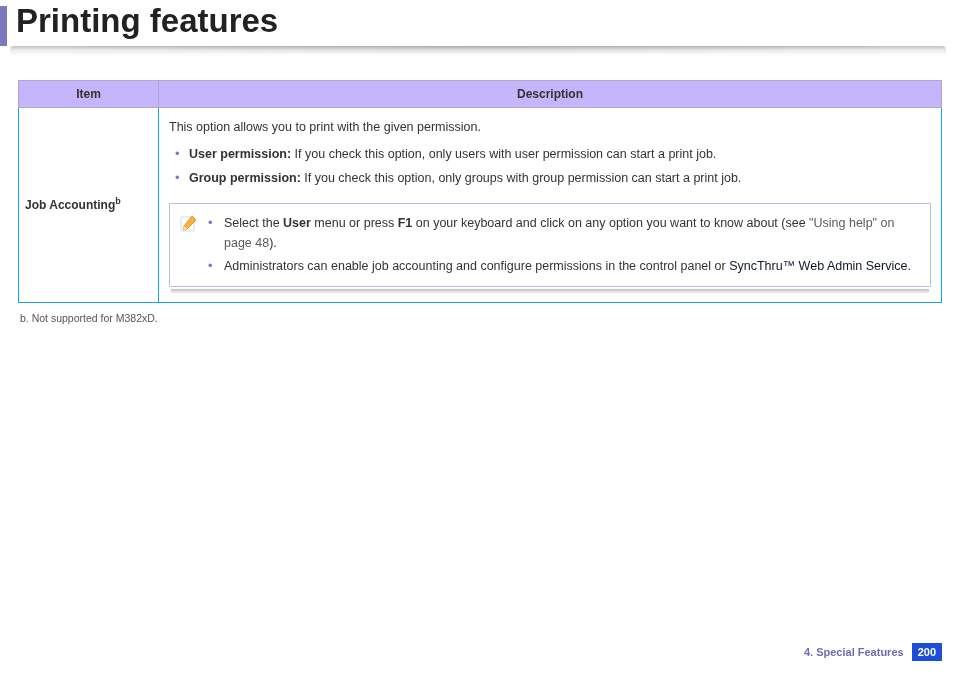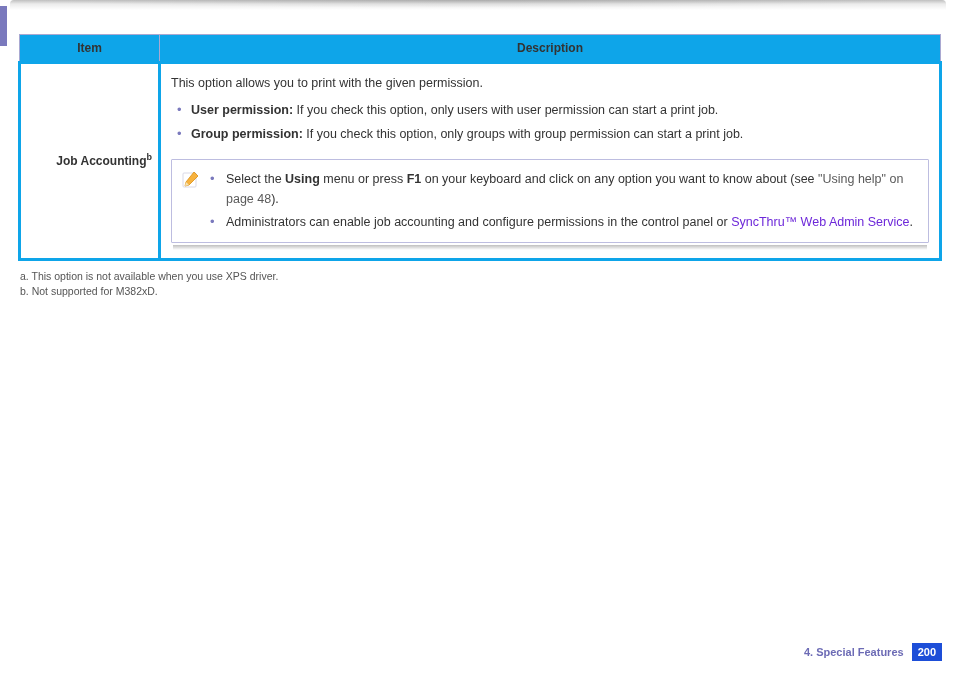--- a/index.html
+++ b/index.html
@@ -55,38 +55,38 @@
 
   
   .tbl-wrap {
     margin: 26px 12px 0 18px;
   }
   table.main {
     border-collapse: collapse;
     width: 100%;
   }
   table.main th {
-    background: #0ea5e9;
+    background: #c4b5fd;
     border: 1px solid #a9a8d1;
     font-size: 12px;
     font-weight: 700;
     padding: 6px 4px;
     color: #333;
   }
   table.main th.col-item { width: 140px; }
   table.main td {
-    border: 3px solid #0ea5e9;
+    border: 1px solid #0ea5e9;
     vertical-align: middle;
     padding: 10px 10px 8px 10px;
     font-size: 12.5px;
     line-height: 1.55;
     color: #333;
   }
   table.main td.item-cell {
-    text-align: right;
+    text-align: left;
     font-weight: 700;
     font-size: 12px;
     padding: 10px 6px;
   }
   .sup { font-size: 9px; vertical-align: super; }
   .bullets { margin: 6px 0 13px 6px; padding: 0; list-style: none; }
   .bullets li { position: relative; padding: 2px 0 2px 14px; }
   .bullets li::before {
     content: "•";
     position: absolute;
@@ -109,21 +109,21 @@
   }
   .note-icon {
     width: 22px; height: 22px;
     flex: 0 0 22px;
     display: flex; align-items: center; justify-content: center;
   }
   .note-box .bullets { margin: 0; }
   .note-box .bullets li { padding-left: 16px; }
   .muted { color: #8a8a8a; }
   .link1 { color: #5a5a5a; }
-  .link2 { color: #6d28d9; }
+  .link2 { color: #0f172a; }
 
   .note-shadow {
     height: 5px;
     margin: 0 2px;
     background: linear-gradient(to bottom, rgba(0,0,0,0.25), rgba(0,0,0,0));
   }
 
   
   .footnotes {
     margin: 8px 14px 0 20px;
@@ -149,20 +149,21 @@
     font-weight: 700;
     padding: 3px 6px;
     font-size: 11px;
   }
 </style>
 </head>
 <body>
 
 <div class="header">
   <div class="side-bar"></div>
+  <h1 class="page-title">Printing features</h1>
   <div class="title-shadow"></div>
   <div class="title-shadow-inset"></div>
 </div>
 
 <div class="tbl-wrap">
   <table class="main">
     <thead>
       <tr>
         <th class="col-item">Item</th>
         <th>Description</th>
@@ -183,35 +184,34 @@
           <div class="note-box">
             <div class="note-icon">
               <svg width="20" height="20" viewBox="0 0 20 20">
                 <rect x="2" y="4" width="13" height="14" rx="1" fill="#fff" stroke="#d9d9e6"></rect>
                 <path d="M13 3 L17 7 L8 16 L4 17 L5 13 Z" fill="#f7b23e" stroke="#d98f12" stroke-width="0.8"></path>
                 <path d="M4 17 L5 13 L8 16 Z" fill="#f4e3b8"></path>
               </svg>
             </div>
             <ul class="bullets">
               <li>
-                <span>Select the </span><strong>Using</strong><span> menu or press </span><strong>F1</strong><span> on your keyboard and click on any option you want to know about (see </span><span class="muted link1">"Using help" on page 48</span><span>).</span>
+                <span>Select the </span><strong>User</strong><span> menu or press </span><strong>F1</strong><span> on your keyboard and click on any option you want to know about (see </span><span class="muted link1">"Using help" on page 48</span><span>).</span>
               </li>
               <li>
                 <span>Administrators can enable job accounting and configure permissions in the control panel or </span><span class="link2">SyncThru™ Web Admin Service</span><span>.</span>
               </li>
             </ul>
           </div>
           <div class="note-shadow"></div>
         </td>
       </tr>
     </tbody>
   </table>
 </div>
 
 <div class="footnotes">
-  <div>a.  This option is not available when you use XPS driver.</div>
   <div>b. Not supported for M382xD.</div>
 </div>
 
 <div class="footer">
   <span class="chapter">4.  Special Features</span>
   <span class="pagenum">200</span>
 </div>
 
 </body></html>

